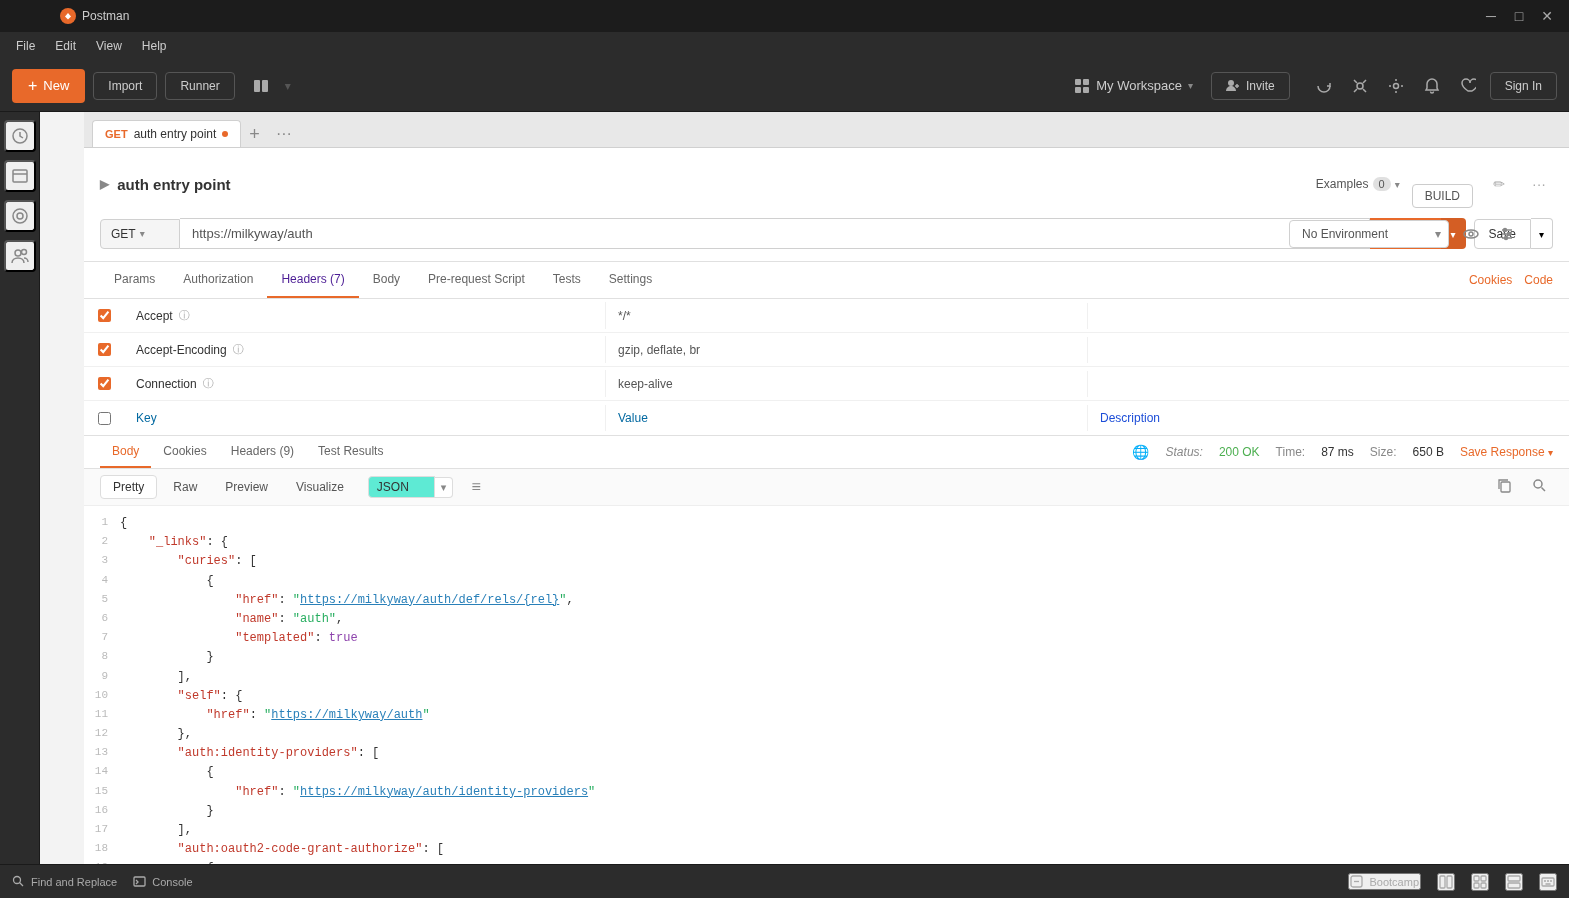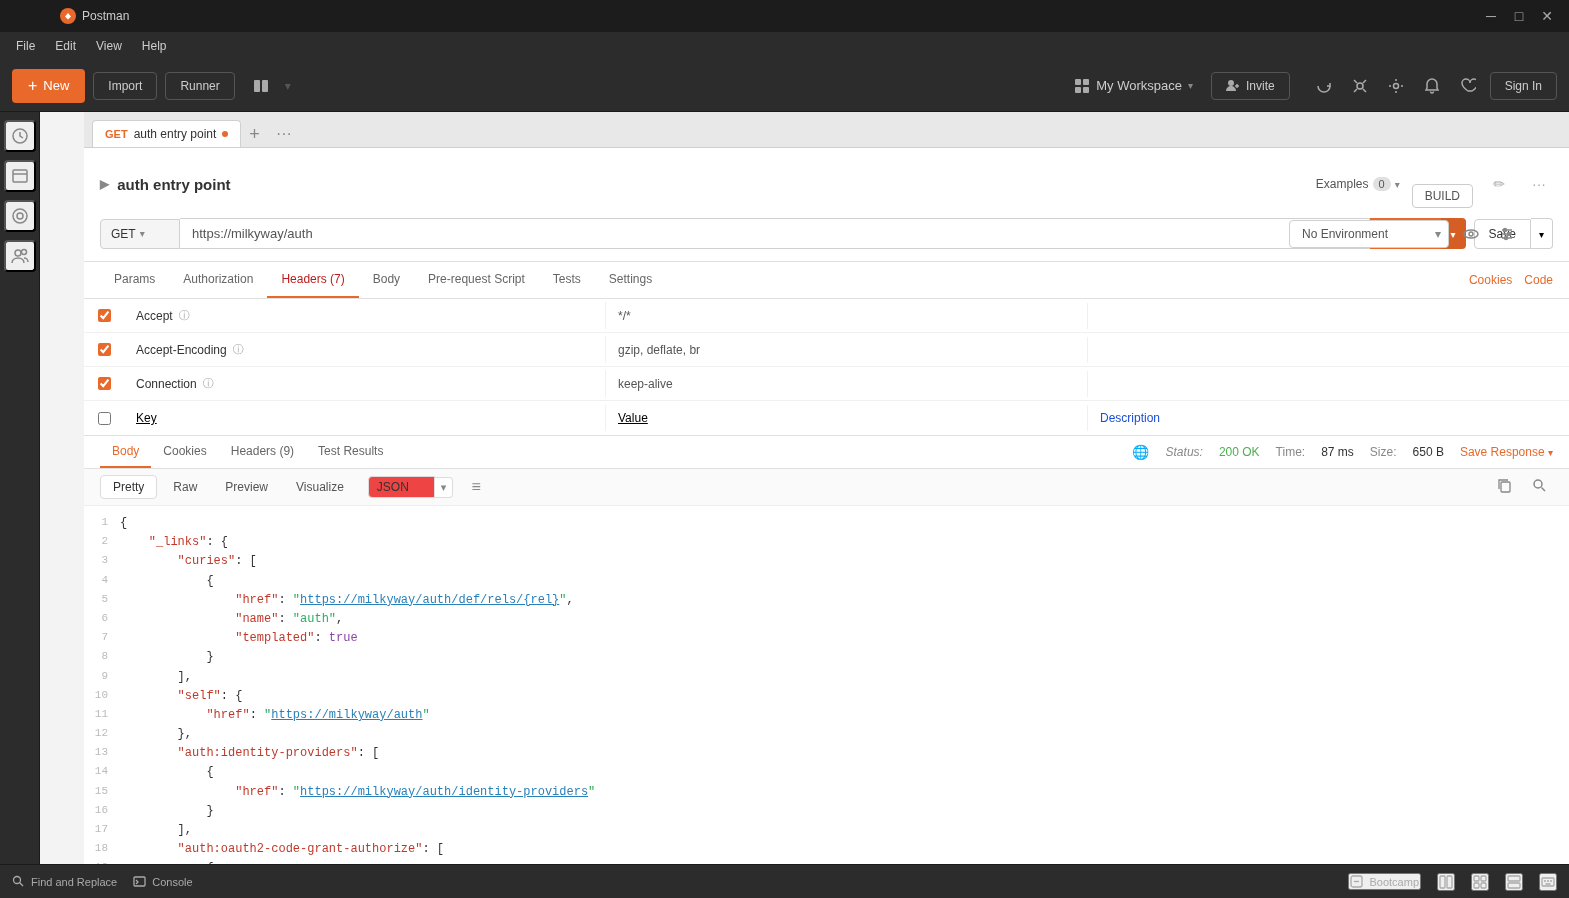--- a/index.html
+++ b/index.html
@@ -376,21 +376,21 @@
       gap: 0;
     }
     .req-tab {
       padding: 10px 14px;
       font-size: 12px;
       cursor: pointer;
       color: #666;
       border-bottom: 2px solid transparent;
       white-space: nowrap;
     }
-    .req-tab.active { color: #b91c1c; border-bottom-color: #e8692a; }
+    .req-tab.active { color: #4c1d95; border-bottom-color: #e8692a; }
     .req-tab-right { margin-left: auto; display: flex; gap: 12px; }
     .req-tab-right-link { color: #e8692a; font-size: 12px; cursor: pointer; text-decoration: none; }
 
     
     .headers-table {
       background: white;
       border-bottom: 1px solid #e0e0e0;
     }
     .headers-row {
       display: flex;
@@ -424,21 +424,21 @@
       color: #555;
       border-right: 1px solid #f0f0f0;
     }
     .header-desc {
       flex: 1;
       padding: 6px 12px;
       font-size: 12px;
       color: #1d4ed8;
     }
     .info-icon { color: #aaa; font-size: 11px; cursor: help; }
-    .key-placeholder { color: #000000; text-decoration: underline; }
+    .key-placeholder { color: #0369a1; }
 
     
     .response-area {
       flex: 1;
       display: flex;
       flex-direction: column;
       background: white;
       overflow: hidden;
     }
     .response-tabs-bar {
@@ -488,21 +488,21 @@
       border: none;
     }
     .fmt-tab.active { background: white; border: 1px solid #ddd; color: #333; }
     .fmt-select-wrapper {
       display: flex;
       align-items: center;
       gap: 0;
       margin-left: 8px;
     }
     .fmt-select {
-      background: #ef4444;
+      background: #5eead4;
       border: 1px solid #ddd;
       padding: 3px 24px 3px 8px;
       border-radius: 4px 0 0 4px;
       font-size: 12px;
       color: #333;
       cursor: pointer;
       appearance: none;
     }
     .fmt-select-arrow {
       background: white;

